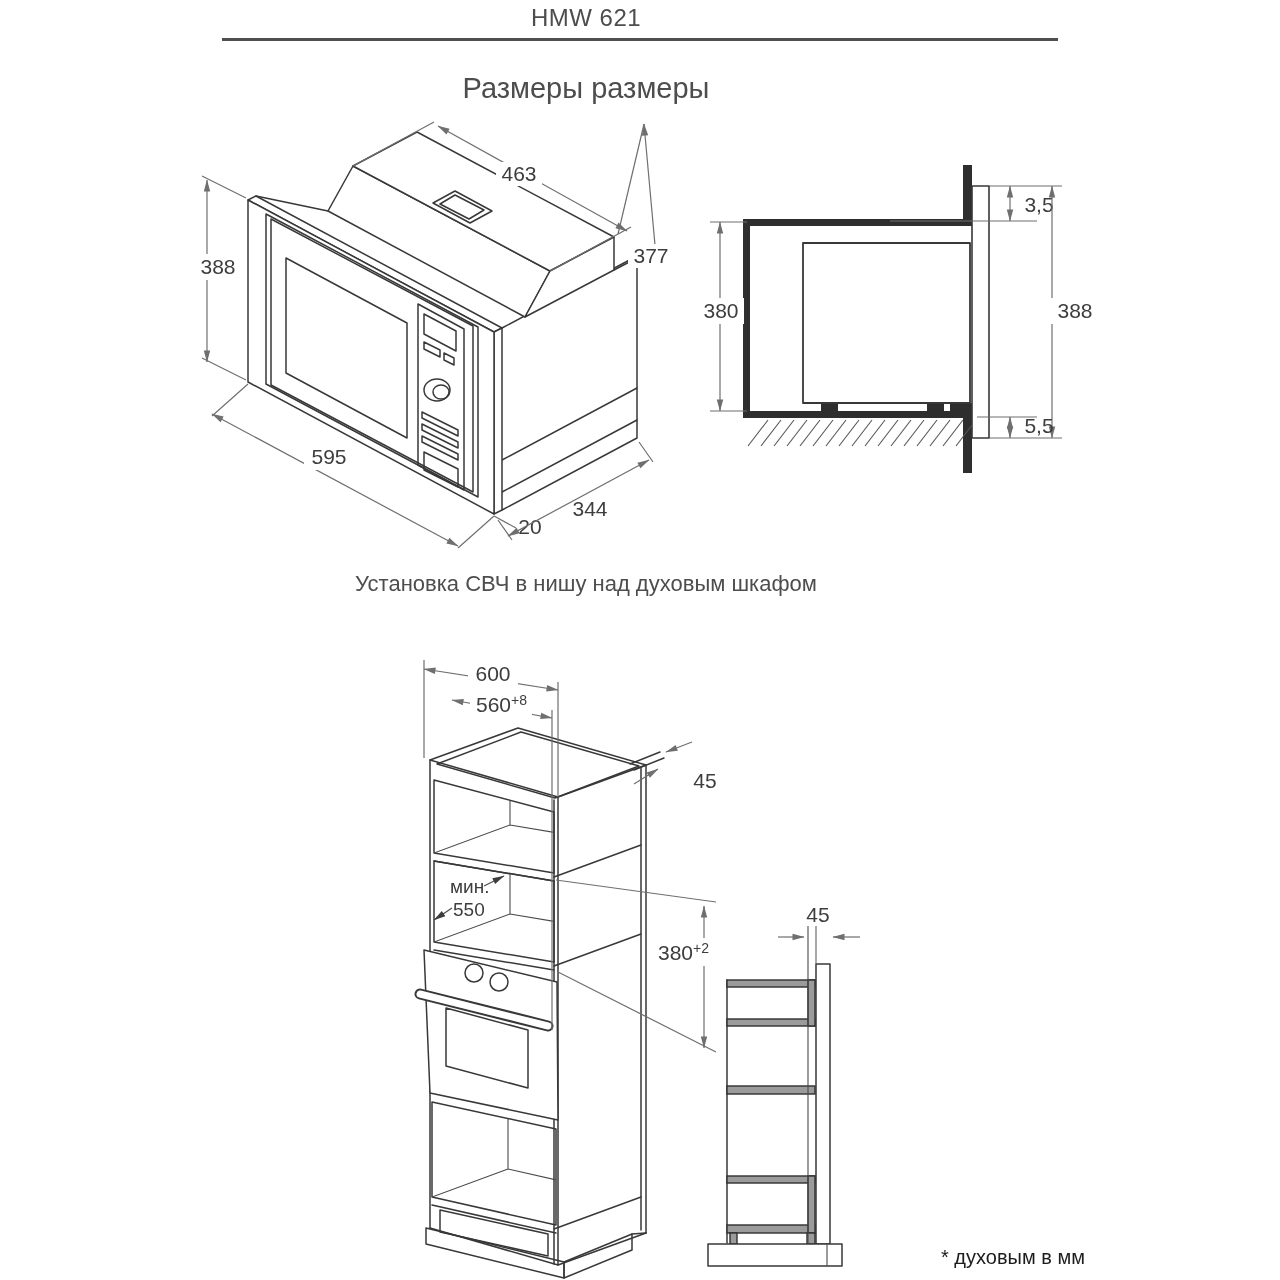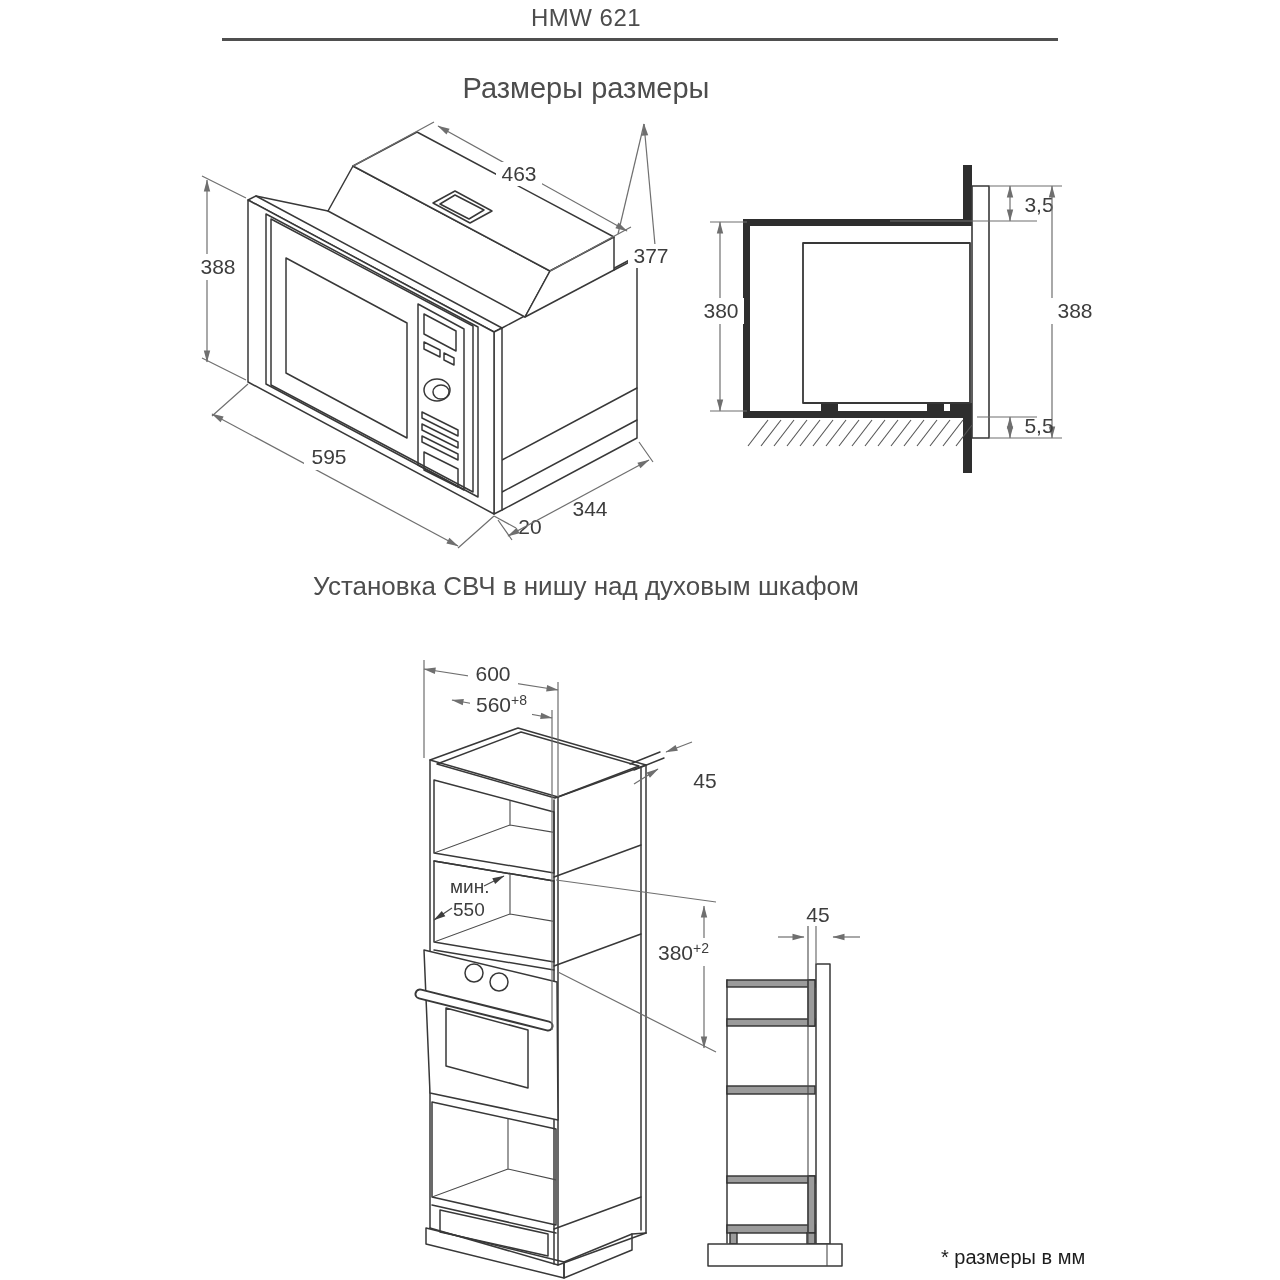--- a/index.html
+++ b/index.html
@@ -2,21 +2,21 @@
 <html><head>
 <meta charset="utf-8">
 <style>
   html,body{margin:0;padding:0;background:#fff;}
   #page{position:relative;width:1280px;height:1280px;background:#ffffff;overflow:hidden;
         font-family:"Liberation Sans", sans-serif;}
   .heading{position:absolute;left:0;width:1172px;text-align:center;color:#4d4d4d;}
   #model-title{top:4px;font-size:24px;letter-spacing:0.5px;}
   #rule{position:absolute;left:222px;top:38px;width:836px;height:2.5px;background:#4f4f4f;}
   #sec1-title{top:72px;font-size:29px;}
-  #sec2-title{top:571px;font-size:26px;}
+  #sec2-title{top:571px;font-size:22px;}
   #footnote{position:absolute;left:941px;top:1246px;font-size:20px;color:#1c1c1c;}
   svg{position:absolute;overflow:visible;}
   .ln{stroke:#383838;stroke-width:1.5;fill:none;stroke-linejoin:round;stroke-linecap:round;}
   .lnthin{stroke:#4a4a4a;stroke-width:1.1;fill:none;}
   .wf{stroke:#383838;stroke-width:1.5;fill:#ffffff;stroke-linejoin:round;}
   .dim{stroke:#6f6f6f;stroke-width:1.2;fill:none;}
   .dimt{font-family:"Liberation Sans",sans-serif;font-size:21px;fill:#3d3d3d;}
   .dimts{font-size:19px;}
   .halo{fill:#ffffff;}
   .blk{fill:#2e2e2e;stroke:none;}
@@ -271,14 +271,14 @@
       <rect class="wf" x="8" y="364" width="134" height="22"></rect>
       <line class="lnthin" x1="127" y1="364" x2="127" y2="386" stroke="#444"></line>
     </g>
     <g>
       <line class="dim" x1="78" y1="57" x2="104" y2="57" marker-end="url(#arrG)"></line>
       <line class="dim" x1="160" y1="57" x2="133" y2="57" marker-end="url(#arrG)"></line>
       <text class="dimt" x="118" y="42" text-anchor="middle">45</text>
     </g>
   </svg>
 
-  <div id="footnote">* размеры в мм</div>
+  <div id="footnote">* духовым в мм</div>
 </div>
 
 </body></html>

